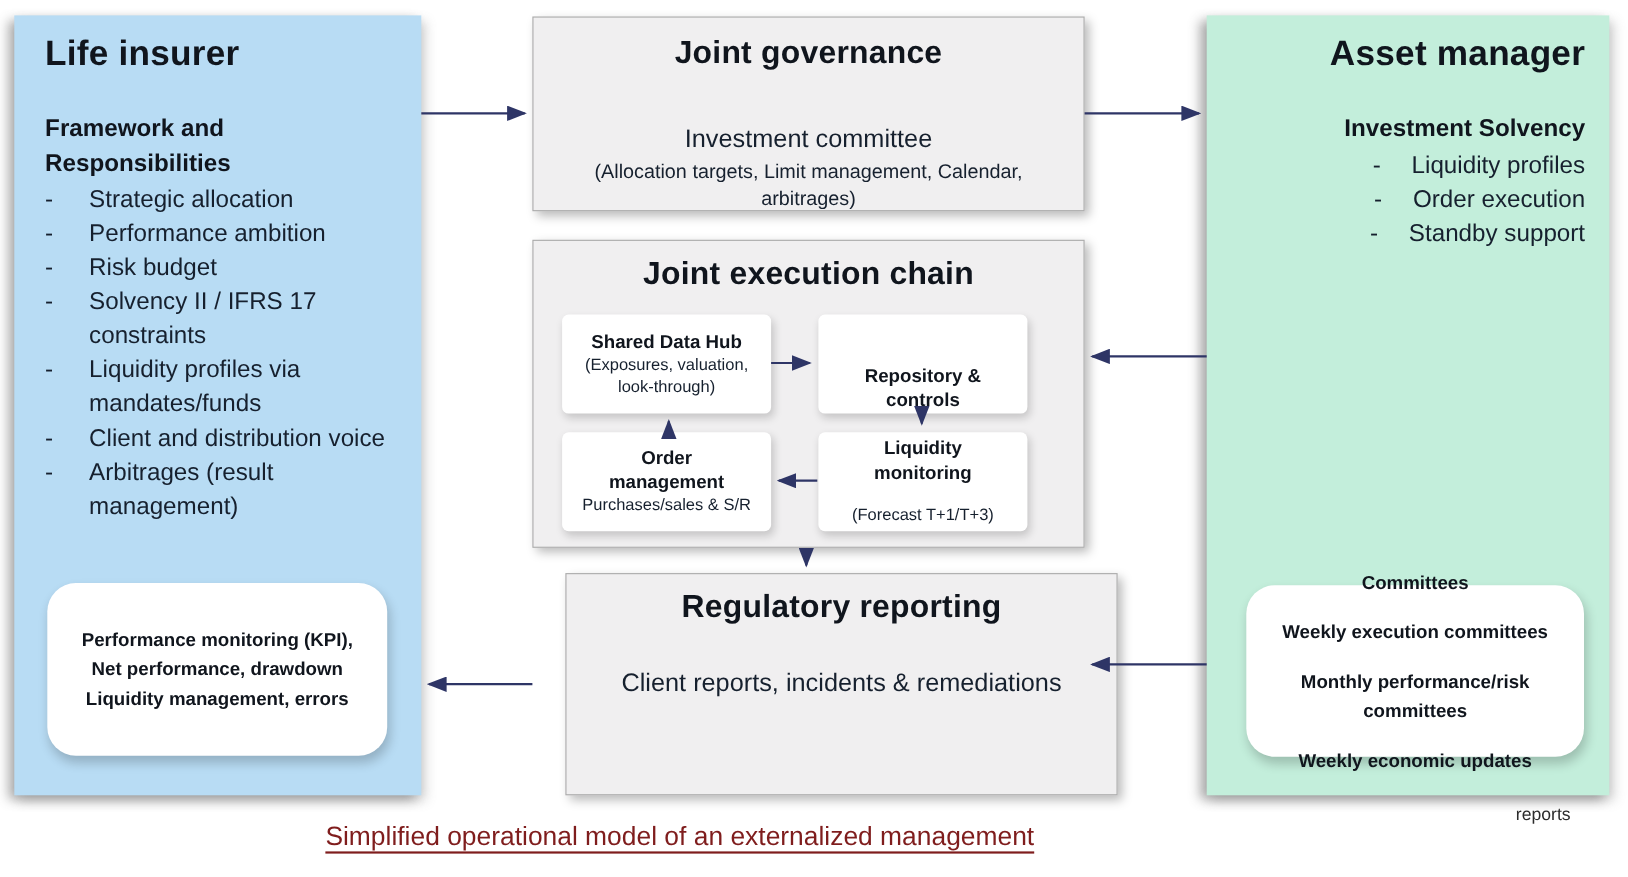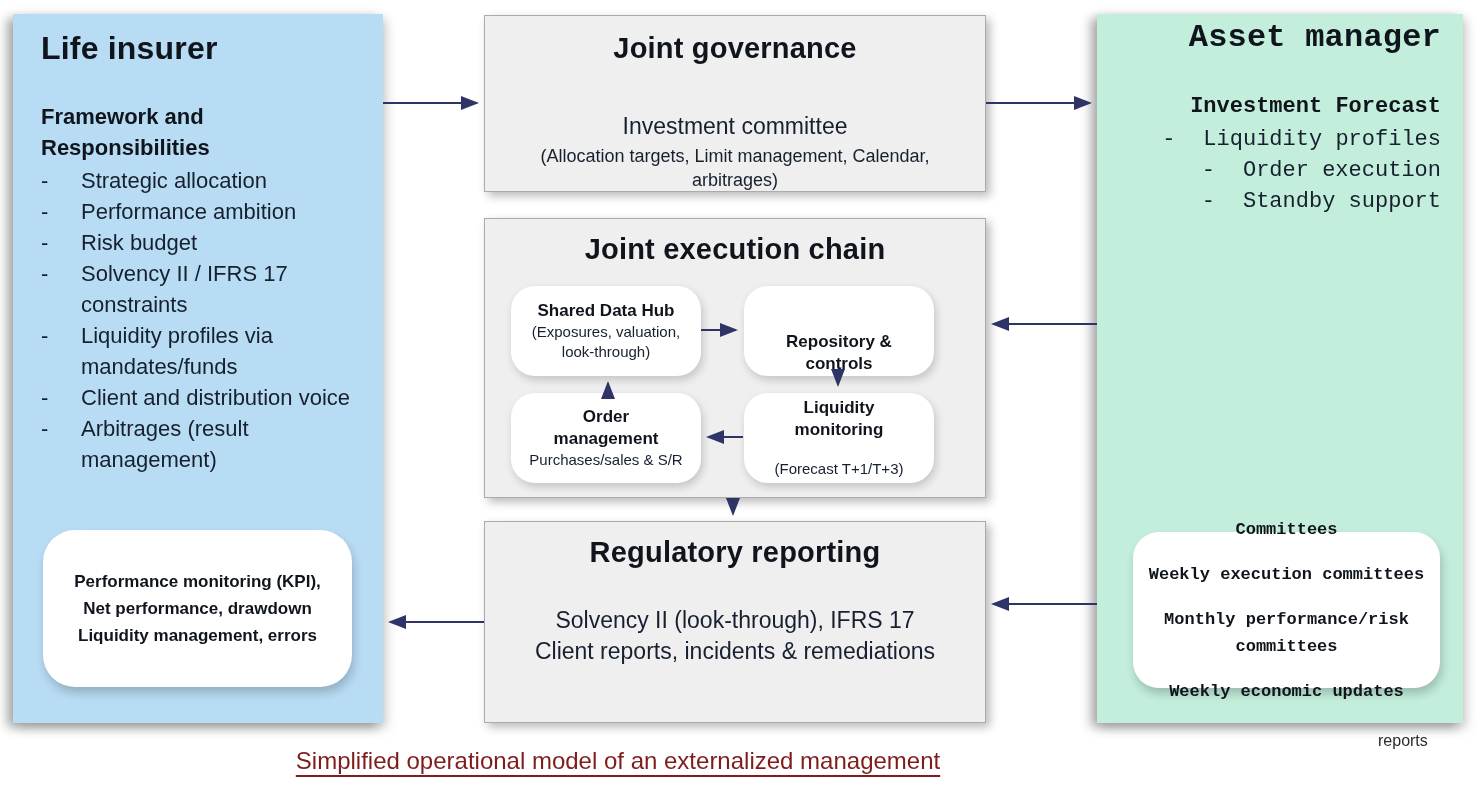--- a/index.html
+++ b/index.html
@@ -13,49 +13,49 @@
   }
   html,body{margin:0;padding:0;background:#ffffff;}
   .canvas{
     position:relative;width:1480px;height:797px;background:#ffffff;overflow:hidden;
     font-family:"Liberation Sans",sans-serif;color:var(--text-dark);
   }
   
   .panel{position:absolute;top:14px;height:709px;box-sizing:border-box;
     box-shadow:-6px 4px 10px rgba(70,70,70,.45), 4px 5px 10px rgba(110,110,110,.30);}
   .panel-left{left:13px;width:370px;background:var(--panel-blue);padding:14px 24px 0 28px;}
-  .panel-right{left:1097px;width:366px;background:var(--panel-mint);padding:4px 22px 0 24px;text-align:right;font-family:Liberation Mono, monospace;}
+  .panel-right{left:1097px;width:366px;background:var(--panel-mint);padding:14px 22px 0 24px;text-align:right;}
   .panel h1{margin:0 0 33px 0;font-size:32px;line-height:40px;font-weight:bold;color:var(--heading-black);letter-spacing:.2px;}
   .panel .subtitle{font-size:22px;line-height:31px;font-weight:bold;color:var(--heading-black);}
   .dash-list{list-style:none;margin:2px 0 0 0;padding:0;font-size:22px;line-height:31px;}
   .panel-left .dash-list li{display:flex;}
   .panel-left .dash{flex:0 0 40px;}
   .panel-left .itxt{flex:1;}
   .panel-right .dash-list li{text-align:right;}
   .panel-right .dash{margin-right:28px;}
   
   .callout{position:absolute;background:#ffffff;border-radius:26px;
     box-shadow:2px 6px 10px rgba(0,0,0,.20);
     display:flex;flex-direction:column;justify-content:center;
     font-weight:bold;font-size:17px;line-height:27px;text-align:center;color:var(--heading-black);}
-  .callout-left{left:30px;top:516px;width:309px;height:157px;padding:0 12px;box-sizing:border-box;border-radius:32px;}
+  .callout-left{left:30px;top:516px;width:309px;height:157px;padding:0 12px;box-sizing:border-box;}
   .callout-right{left:36px;top:518px;width:307px;height:156px;padding:0 14px;box-sizing:border-box;gap:18px;}
   
   .graybox{position:absolute;left:484px;width:502px;background:var(--box-gray);
     border:1px solid var(--box-border);box-sizing:border-box;
     box-shadow:4px 4px 9px rgba(0,0,0,.28);text-align:center;}
   .graybox .g-title{font-size:29px;font-weight:bold;color:var(--heading-black);letter-spacing:.2px;text-align:center;}
   .box-governance{top:15px;height:177px;padding-top:16px;}
   .box-governance .g-sub{margin-top:47px;font-size:23px;line-height:28px;}
   .box-governance .g-detail{margin:4px auto 0;max-width:430px;font-size:18px;line-height:24px;}
   .box-execution{top:218px;height:280px;padding-top:14px;}
-  .box-reporting{top:521px;height:202px;padding-top:14px;}
+  .box-reporting{top:521px;height:202px;padding-top:14px;margin-left:30px;}
   .box-reporting .g-body{margin-top:36px;font-size:23px;line-height:31px;}
   
-  .node{position:absolute;width:190px;height:90px;background:#ffffff;border-radius:24px;
+  .node{position:absolute;width:190px;height:90px;background:#ffffff;border-radius:6px;
     box-shadow:2px 4px 8px rgba(0,0,0,.18);
     display:flex;flex-direction:column;justify-content:center;align-items:center;
     text-align:center;padding:4px 8px;box-sizing:border-box;}
   .node .n-title{font-size:17px;line-height:22px;font-weight:bold;color:var(--heading-black);}
   .node .n-detail{font-size:15px;line-height:20px;}
   .node-hub{left:26px;top:67px;}
   .node-repo{left:259px;top:67px;}
   .node-order{left:26px;top:174px;}
   .node-liq{left:259px;top:174px;justify-content:space-between;}
   .node-repo .n-title{max-width:140px;margin-top:43px;}
@@ -134,28 +134,27 @@
     </div>
     <div class="node node-liq">
       <div class="n-title">Liquidity monitoring</div>
       <div class="n-detail">(Forecast T+1/T+3)</div>
     </div>
   </section>
 
   <section class="graybox box-reporting">
     <div class="g-title">Regulatory reporting</div>
     <div class="g-body">
-      <div>Solvency II (look-through), IFRS 17</div>
       <div>Client reports, incidents &amp; remediations</div>
     </div>
   </section>
 
   <section class="panel panel-right">
     <h1>Asset manager</h1>
-    <div class="subtitle">Investment Forecast</div>
+    <div class="subtitle">Investment Solvency</div>
     <ul class="dash-list">
       <li><span class="dash">-</span><span class="itxt">Liquidity profiles</span></li>
       <li><span class="dash">-</span><span class="itxt">Order execution</span></li>
       <li><span class="dash">-</span><span class="itxt">Standby support</span></li>
     </ul>
     <div class="callout callout-right">
       <div>Committees</div>
       <div>Weekly execution committees</div>
       <div>Monthly performance/risk committees</div>
       <div>Weekly economic updates</div>

